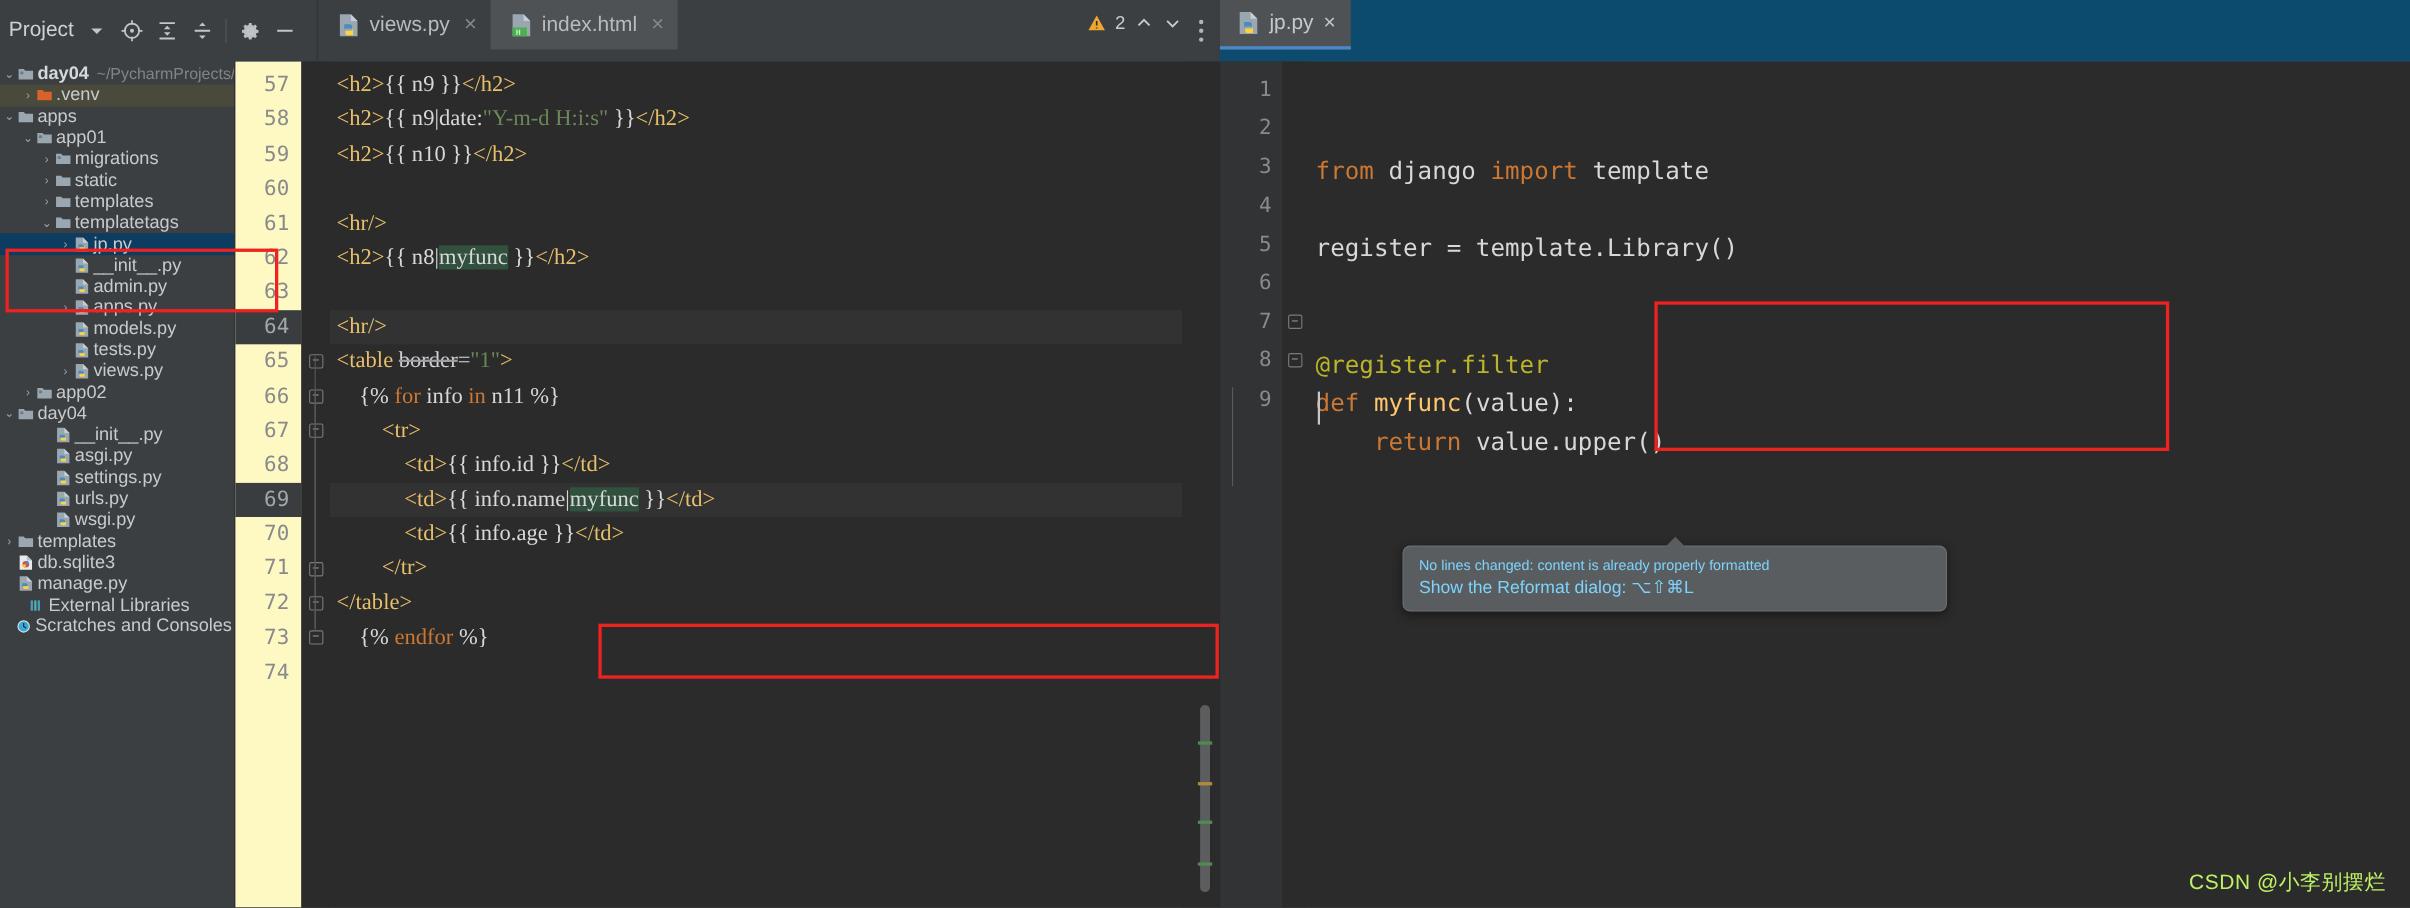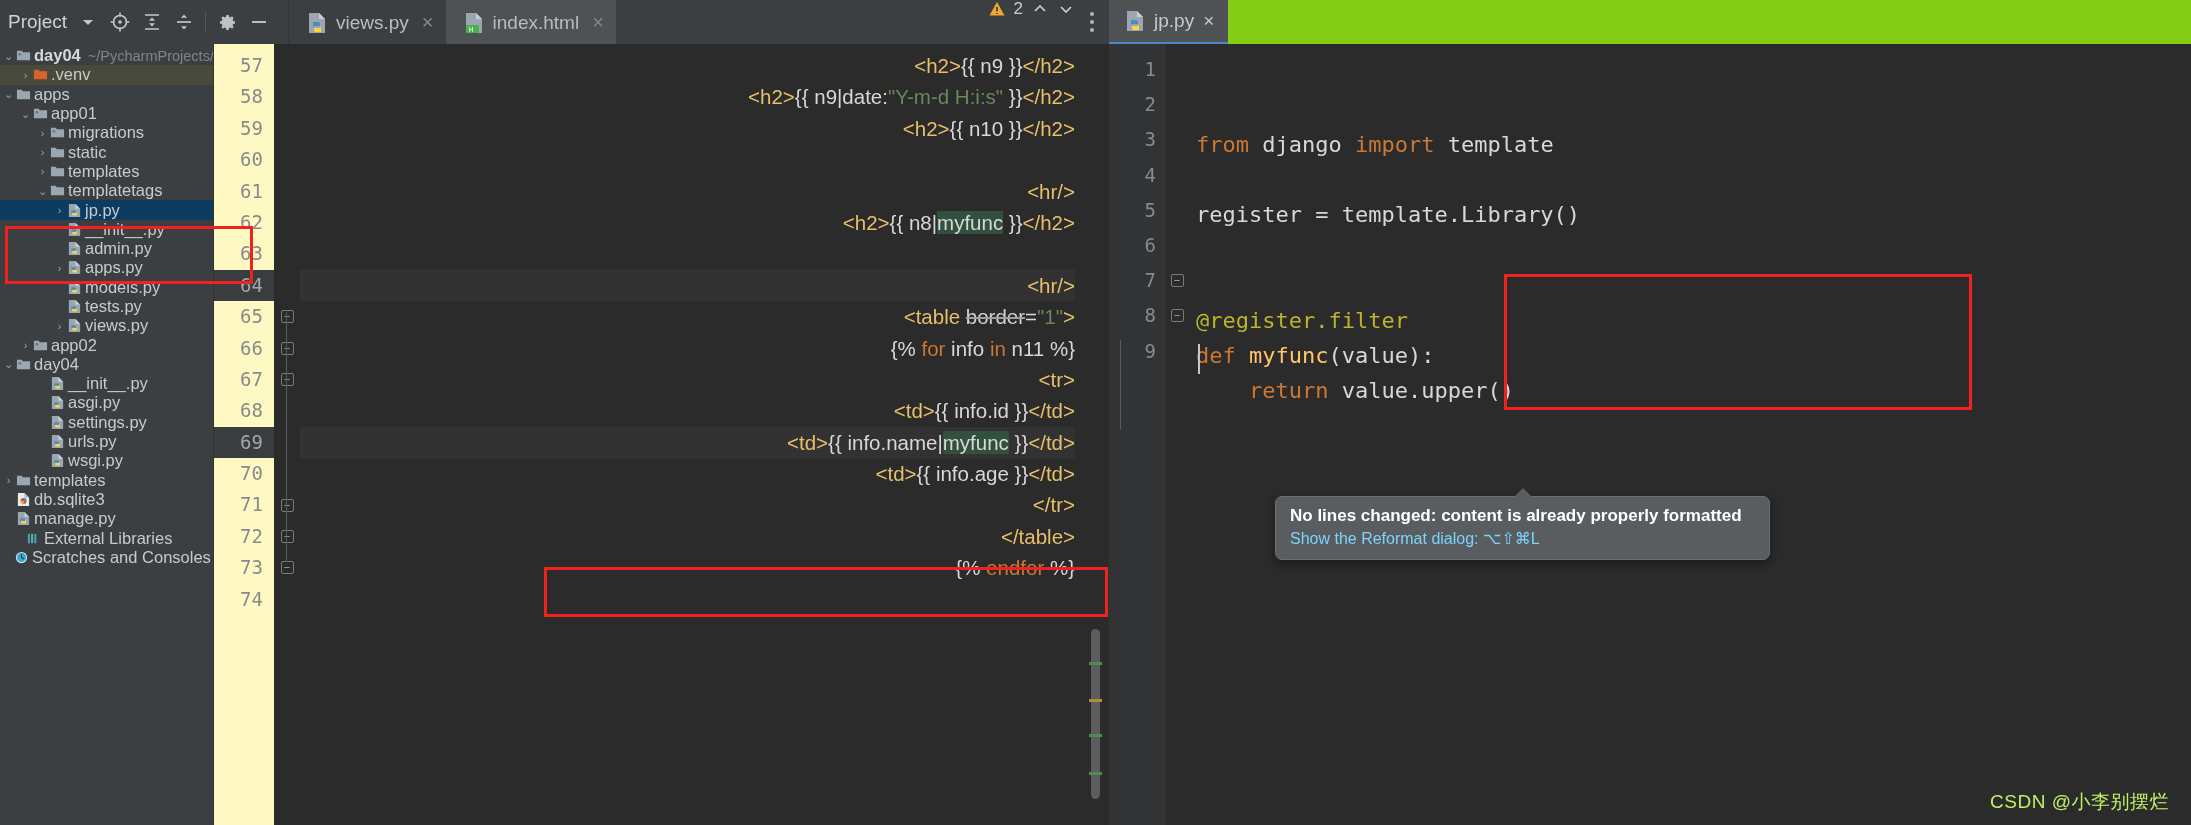--- a/index.html
+++ b/index.html
@@ -5,21 +5,21 @@
   * { margin:0; padding:0; box-sizing:border-box; }
   html,body { width:2191px; height:825px; overflow:hidden; background:#3c3f41; }
   body {
     font-family:"Liberation Sans", sans-serif;
     color:#bbbbbb;
     -webkit-font-smoothing:antialiased;
   }
   .app { position:relative; width:2191px; height:825px; display:flex; flex-direction:column; }
 
   
-  .topbar { height:44px; display:flex; align-items:stretch; background:#84cc16; flex:none; }
+  .topbar { height:56px; display:flex; align-items:stretch; background:#0c4a6e; flex:none; }
 
   .proj-header {
     width:288px; flex:none; display:flex; align-items:center;
     padding:0 8px 0 8px; background:#3c3f41; gap:2px;
   }
   .proj-title { font-size:19px; color:#cfd2d4; margin-right:4px; }
   .tb-ico {
     width:30px; height:30px; display:flex; align-items:center; justify-content:center;
     color:#c3c6c8; flex:none;
   }
@@ -88,23 +88,22 @@
   .gline { height:31.4px; line-height:31.4px; padding-right:11px; }
   .gline.hl { background:#3a3d3f; color:#a4a6a8; }
 
   .foldcol {
     width:26px; flex:none; background:#2b2b2b; padding-top:6px; position:relative;
   }
   .fcell { height:31.4px; display:flex; align-items:center; justify-content:center; }
 
   .code {
     flex:1; min-width:0; padding-top:6px; position:relative;
-    font-family:Liberation Sans, sans-serif; font-size:20.5px;
+    font-family:Liberation Serif, serif; font-size:20.5px;
     overflow:hidden;
-    text-align:right;
   }
   .cline { height:31.4px; line-height:31.4px; white-space:pre; padding-left:6px; }
   .cline.hl { background:#323232; }
 
   .tag    { color:#e8bf6a; }
   .attr   { color:#d0d0d0; text-decoration:line-through; text-decoration-color:#9aa0a6; }
   .str    { color:#6a8759; }
   .plain  { color:#d8d8d8; }
   .braces { color:#d8d8d8; }
   .kw     { color:#cc7832; }
@@ -158,21 +157,21 @@
   .foldline { position:absolute; width:1px; background:#585a5c; }
 
   
   .redbox { position:absolute; border:3px solid #ef2222; pointer-events:none; }
 
   
   .tooltip {
     position:absolute; background:#5a5d5f; border:1px solid #6d7072; border-radius:7px;
     padding:9px 14px 11px 14px; box-shadow:0 3px 10px rgba(0,0,0,.45);
   }
-  .tooltip .t1 { font-size:17px; color:#ffffff; font-weight:bold; }
+  .tooltip .t1 { font-size:13px; color:#7dd3fc; font-weight:normal; }
   .tooltip .t2 { font-size:16px; color:#7dd3fc; margin-top:3px; }
   .tooltip:after {
     content:""; position:absolute; top:-9px; left:50%; margin-left:-9px;
     width:0; height:0; border-left:9px solid transparent; border-right:9px solid transparent;
     border-bottom:9px solid #5a5d5f;
   }
 
   
   .watermark {
     position:absolute; right:22px; bottom:10px; font-size:19px; color:#bef264;

